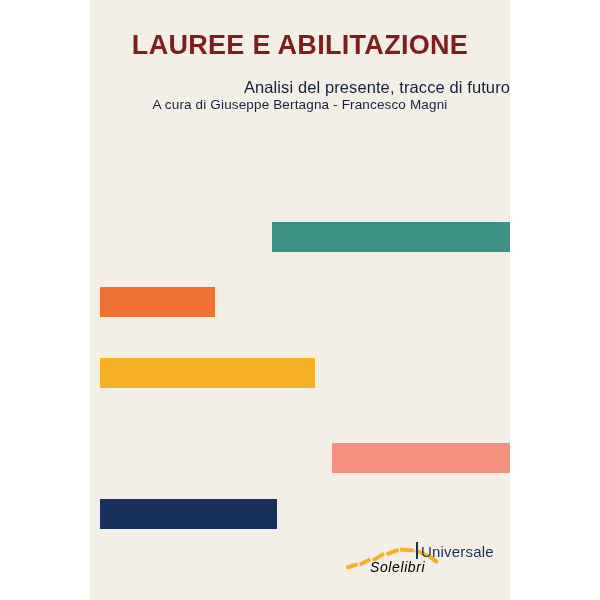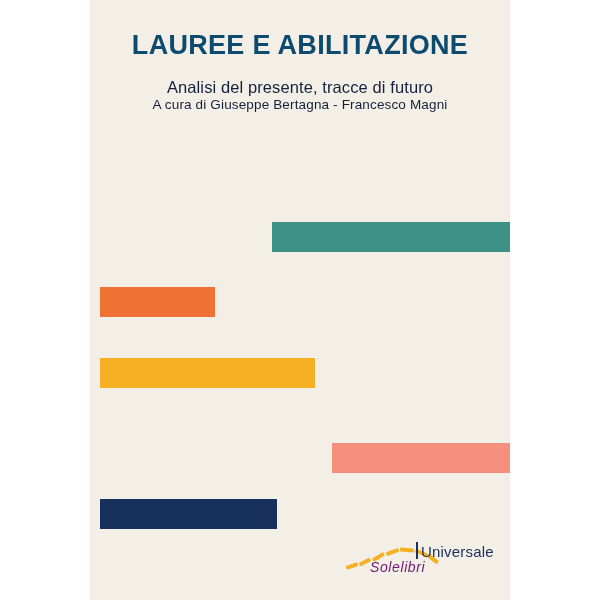--- a/index.html
+++ b/index.html
@@ -33,33 +33,34 @@
   .title-block {
     position: absolute;
     left: 0;
     top: 30px;
     width: 420px;
     text-align: center;
   }
   .title {
     font-size: 27px;
     font-weight: bold;
-    color: #0c4a6e;
+    color: #7f1d1d;
     letter-spacing: 0.3px;
     line-height: 1.18;
     margin: 0 18px;
     text-transform: uppercase;
     text-align: center;
   }
   .subtitle {
     margin-top: 16px;
     font-size: 16.5px;
     color: #14213d;
     font-weight: normal;
     letter-spacing: 0.1px;
+    text-align: right;
   }
   .editors {
     font-size: 13.5px;
     color: #14213d;
     letter-spacing: 0.15px;
   }
   .bar {
     position: absolute;
     height: 30px;
   }
@@ -123,21 +124,21 @@
     top: 10px;
     width: 1.5px;
     height: 17px;
     background: #17305c;
   }
   .logo-solelibri {
     position: absolute;
     left: 42px;
     top: 27px;
     font-size: 14px;
-    color: #701a75;
+    color: #000000;
     font-style: italic;
     letter-spacing: 0.6px;
   }
   .logo-swoosh {
     position: absolute;
     left: 18px;
     top: 16px;
     width: 96px;
     height: 26px;
   }

